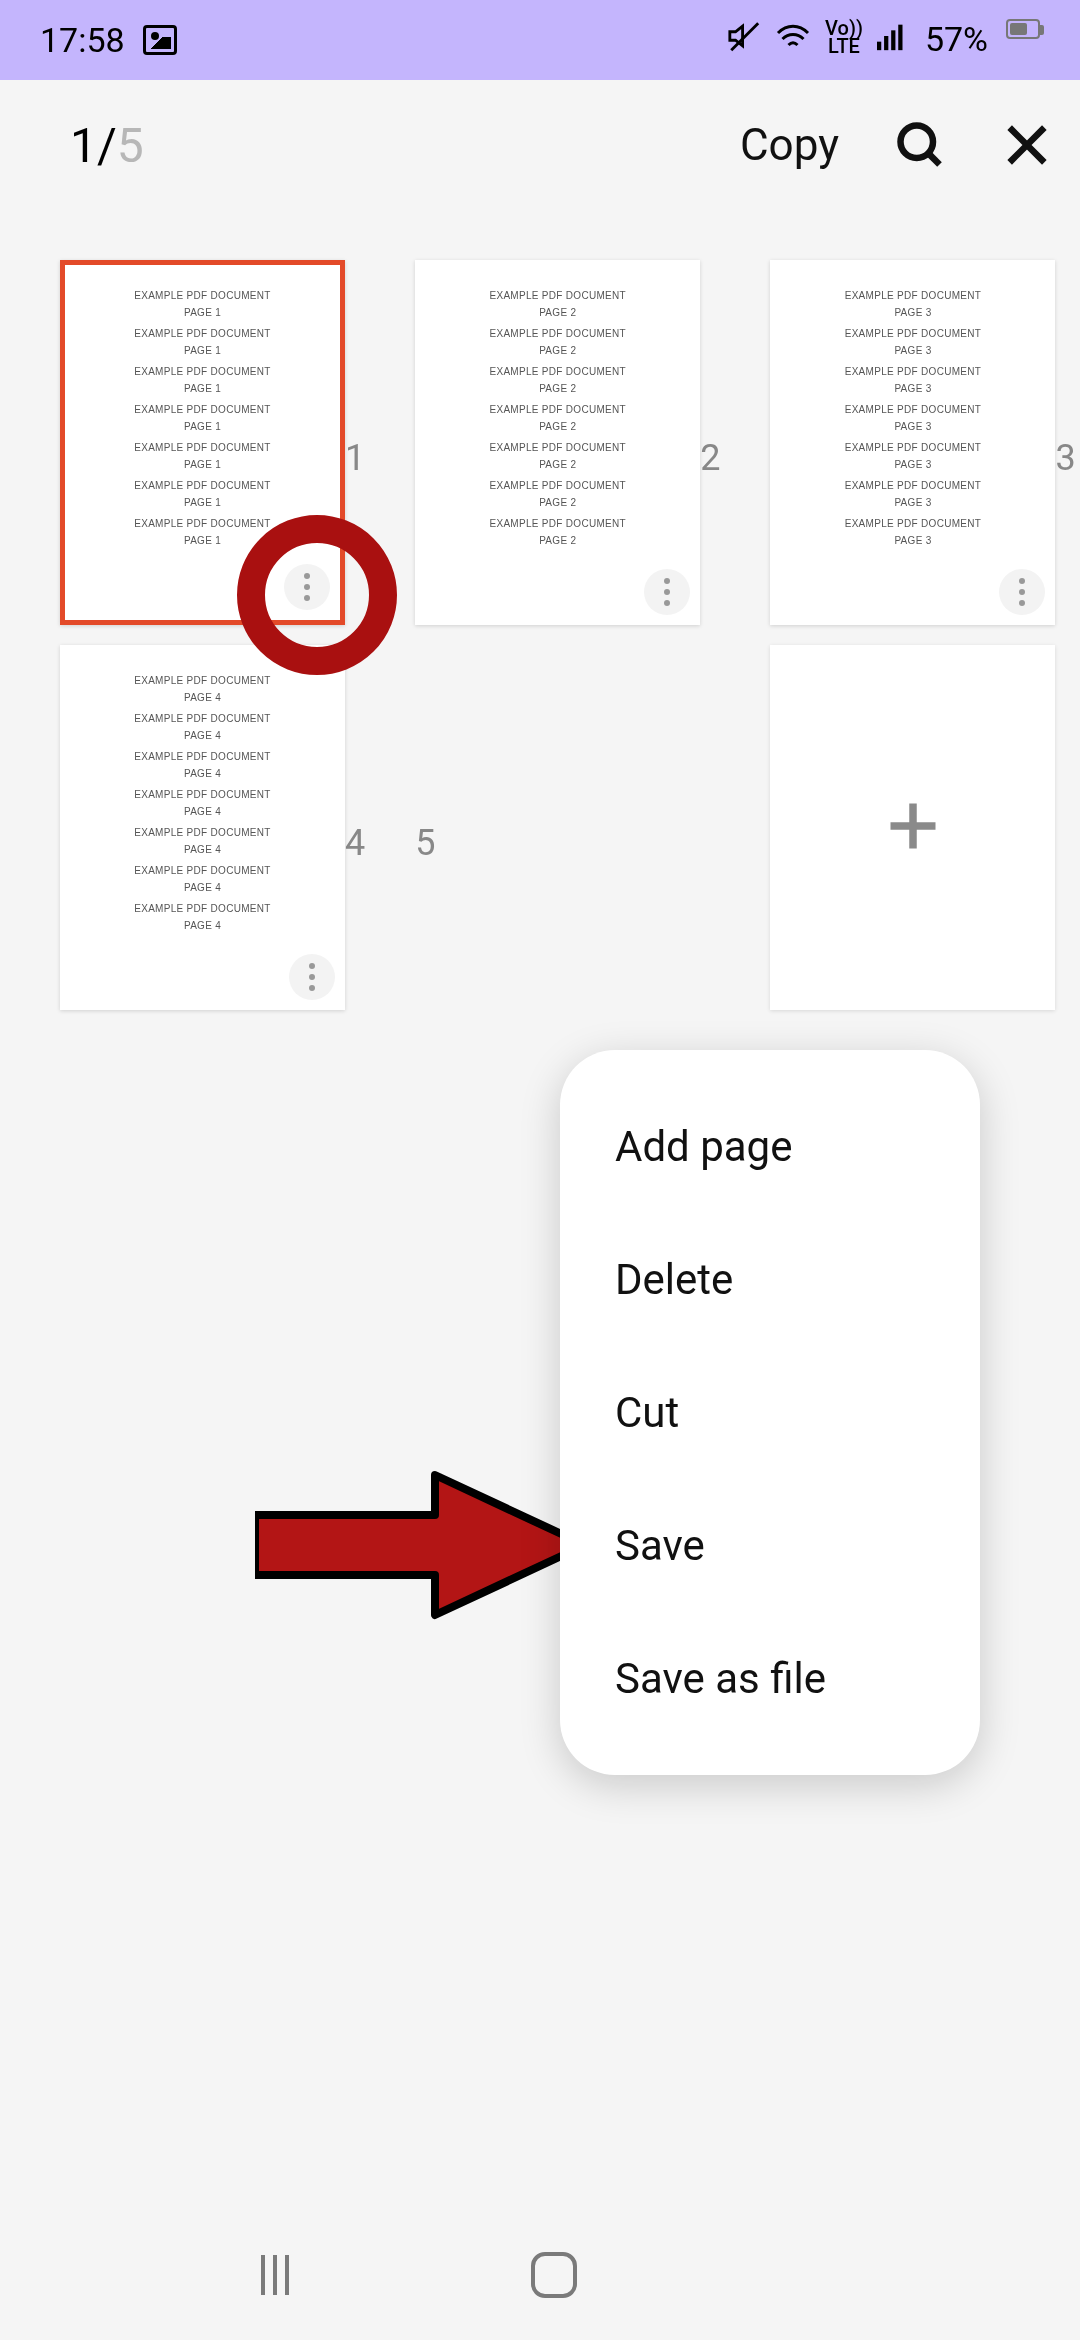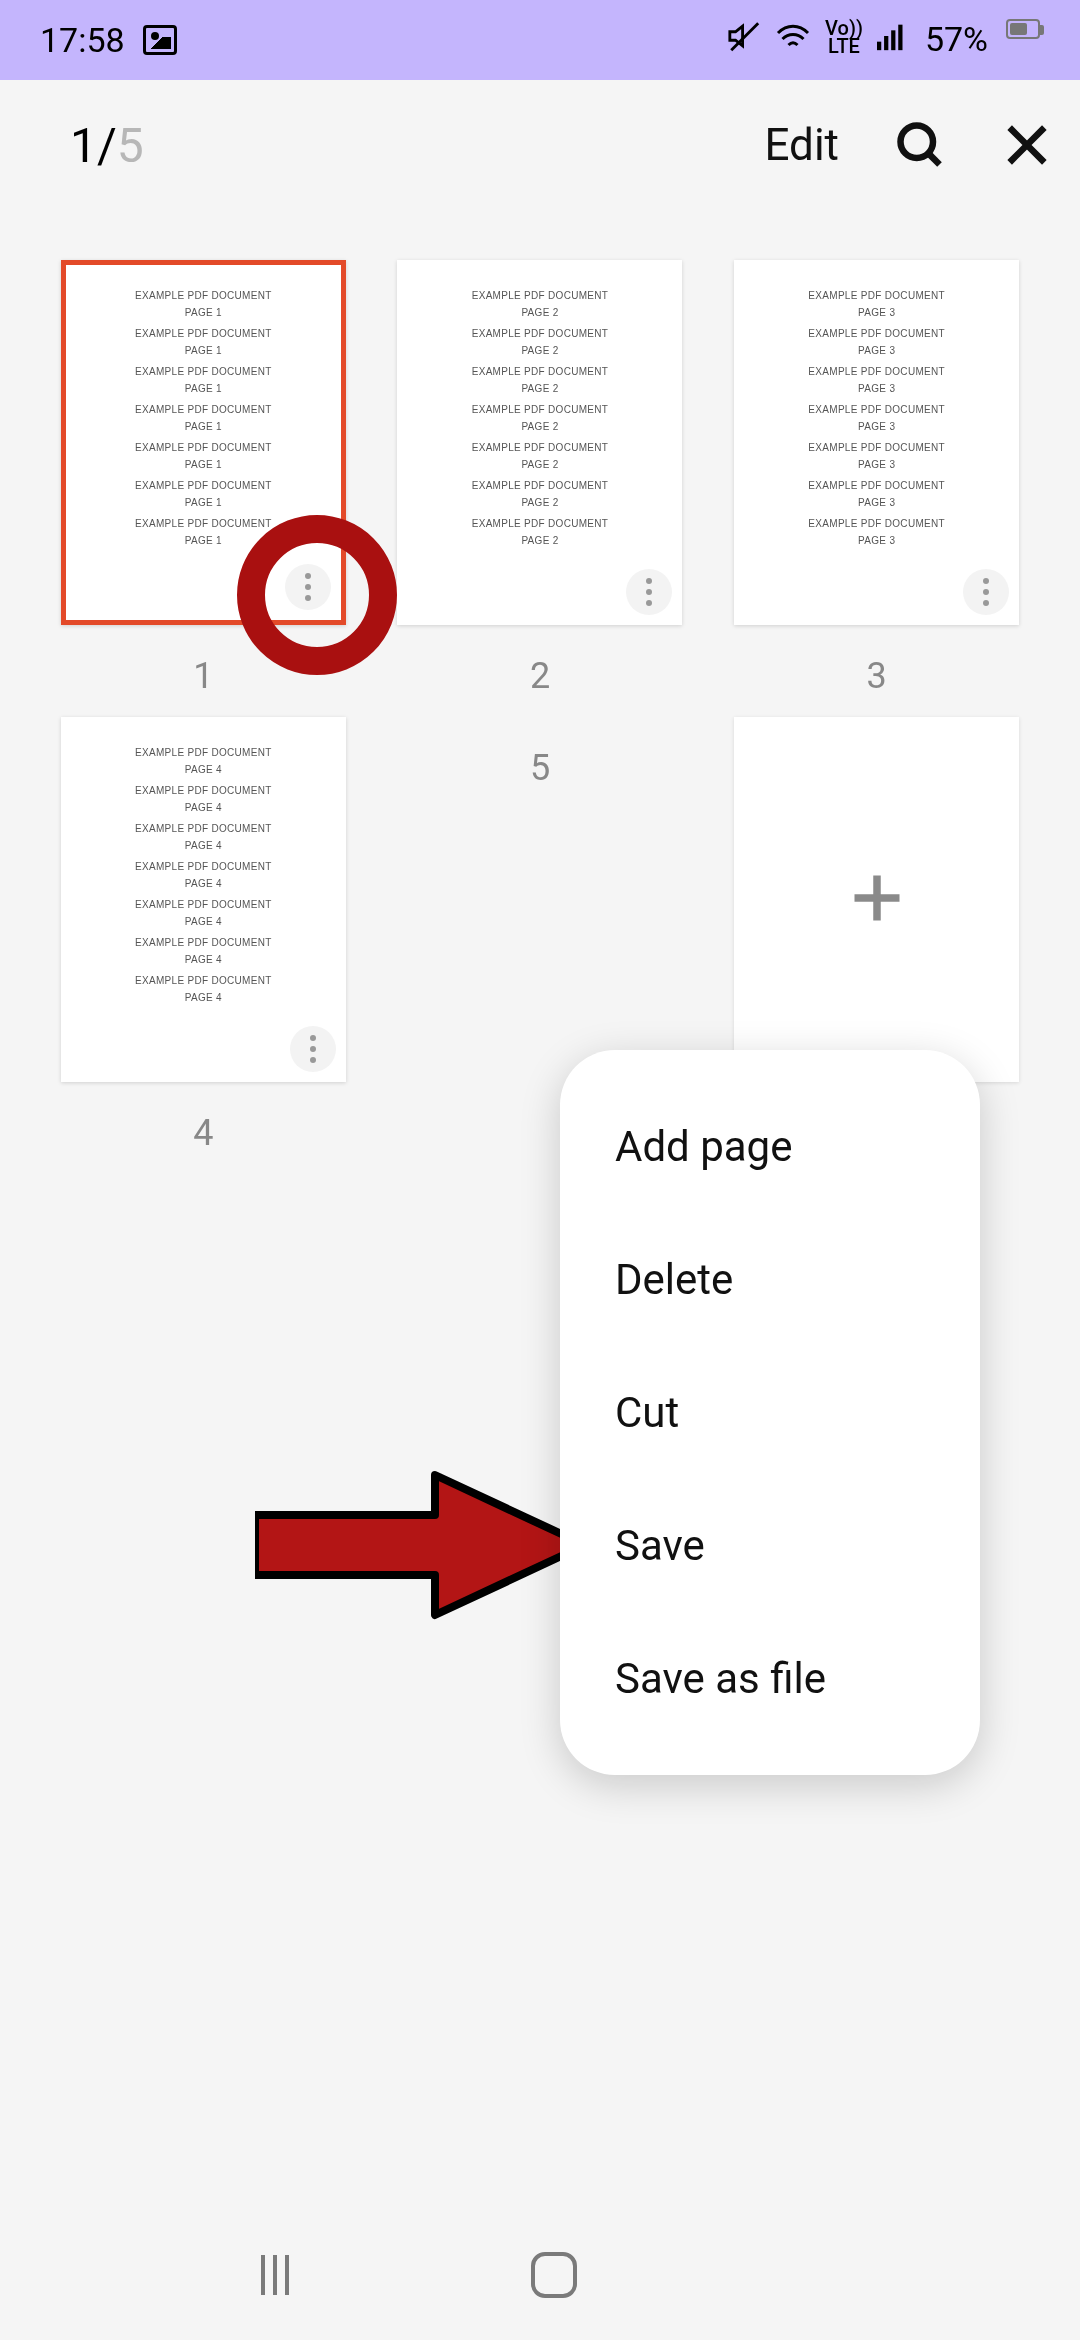--- a/index.html
+++ b/index.html
@@ -61,21 +61,21 @@
   .search-icon svg, .close-icon svg { width:52px; height:52px; stroke:#111; stroke-width:3; fill:none; }
 
   
   .grid {
     padding: 50px 60px 0 60px;
     display: grid;
     grid-template-columns: repeat(3, 1fr);
     column-gap: 50px;
     row-gap: 20px;
   }
-  .thumb-wrap { display:flex; flex-direction:column; align-items:center; }
+  .thumb-wrap { display:flex; flex-direction:row; align-items:center; }
   .thumb {
     width: 285px; height: 365px;
     background:#fff;
     box-shadow: 0 1px 4px rgba(0,0,0,.15);
     position: relative;
     padding-top: 30px;
     overflow:hidden;
   }
   .thumb.selected { border: 5px solid #e34a29; padding-top: 25px; }
   .thumb-label { font-size: 36px; color:#888; margin-top: 30px; }
@@ -185,21 +185,21 @@
     <span>57%</span>
     <span class="battery-icon"></span>
   </div>
 </div>
 
 <div class="header">
   <div class="page-counter">
     <span>1</span><span>/</span><span class="total">5</span>
   </div>
   <div class="header-right">
-    <span class="edit-label">Edit</span>
+    <span class="edit-label">Copy</span>
     <span class="hicon search-icon">
       <svg viewBox="0 0 24 24">
           <circle cx="10.5" cy="10.5" r="7.5"></circle>
           <path d="m21 21-5-5"></path>
         </svg>
     </span>
     <span class="hicon close-icon">
       <svg viewBox="0 0 24 24">
           <path d="M4 4l16 16M20 4 4 20"></path>
         </svg>

